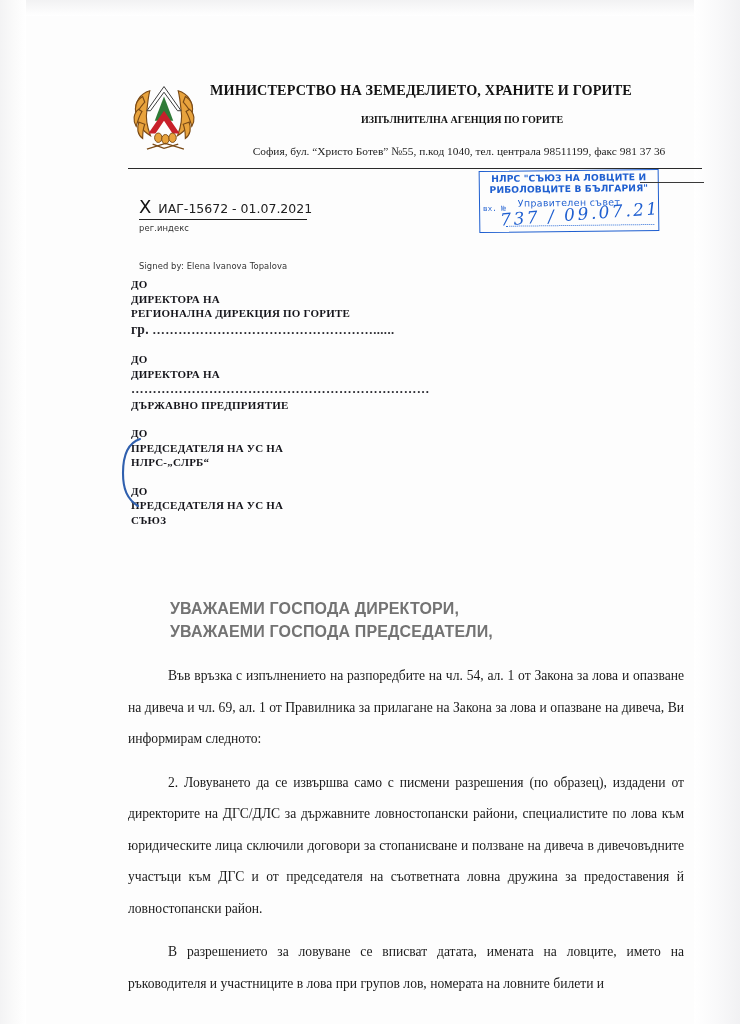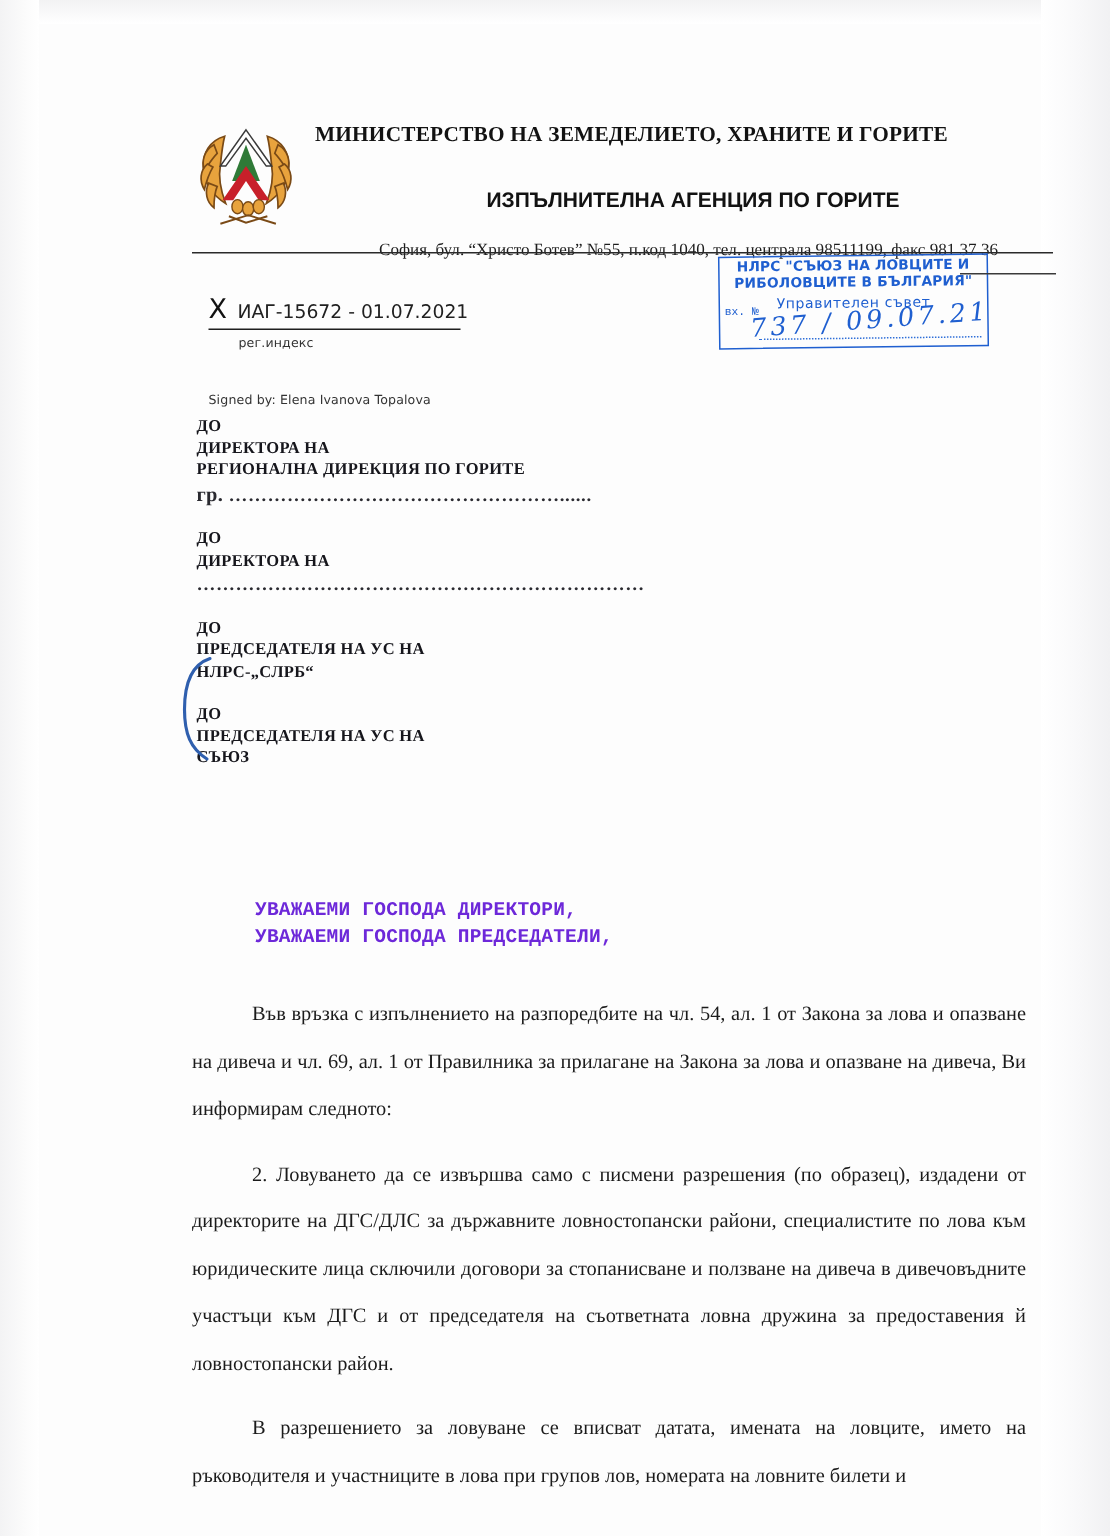--- a/index.html
+++ b/index.html
@@ -67,26 +67,26 @@
   .ministry-line {
     font-family: "Liberation Serif", "DejaVu Serif", serif;
     font-weight: bold;
     font-size: 14.2px;
     letter-spacing: .15px;
     color: #121212;
     margin-top: 10px;
     white-space: nowrap;
   }
   .agency-line {
-    font-family: Liberation Sans, sans-serif;
-    font-weight: bold;
-    font-size: 14px;
+    font-family: Liberation Serif, serif;
+    font-weight: bold;
+    font-size: 10px;
     color: #121212;
     text-align: center;
-    margin-top: 26px;
+    margin-top: 15px;
     padding-left: 12px;
   }
   .address-line {
     font-family: "Liberation Serif", "DejaVu Serif", serif;
     font-size: 11.4px;
     color: #1d1d1d;
     text-align: center;
     margin-top: 20px;
     padding-left: 6px;
     white-space: nowrap;
@@ -128,21 +128,20 @@
     height: 1.4px;
     background: #1f1f1f;
     margin-top: 1px;
   }
   .reg-caption {
     font-family: "DejaVu Sans", sans-serif;
     font-size: 8.4px;
     color: #333;
     margin-top: 3px;
     letter-spacing: .1px;
-    margin-left: 20px;
   }
   .signed-by {
     font-family: "DejaVu Sans", sans-serif;
     font-size: 8.4px;
     color: #333;
     margin-top: 28px;
     letter-spacing: .1px;
   }
 
   
@@ -257,25 +256,25 @@
   }
 
   
   #salutation {
     position: absolute;
     left: 170px;
     top: 598px;
     width: 420px;
   }
   .sal-line {
-    font-family: Liberation Mono, monospace;
-    font-weight: bold;
-    font-size: 13px;
+    font-family: Liberation Sans, sans-serif;
+    font-weight: bold;
+    font-size: 16px;
     line-height: 1.42;
-    color: #6d28d9;
+    color: #737373;
     letter-spacing: .15px;
     white-space: nowrap;
   }
 
   #body {
     position: absolute;
     left: 128px;
     top: 660px;
     width: 556px;
   }
@@ -374,20 +373,21 @@
       <div class="addr-line">ДО</div>
       <div class="addr-line">ДИРЕКТОРА  НА</div>
       <div class="addr-line">РЕГИОНАЛНА ДИРЕКЦИЯ ПО ГОРИТЕ</div>
       <div class="addr-dots"><span class="addr-dots-lead">гр.</span> <span>……………………………………………......</span></div>
     </div>
 
     <div class="addr-group">
       <div class="addr-line">ДО</div>
       <div class="addr-line">ДИРЕКТОРА НА</div>
       <div class="addr-dots">……………………………………………………………</div>
+      <div class="addr-line">ДЪРЖАВНО ПРЕДПРИЯТИЕ</div>
     </div>
 
     <div class="addr-group">
       <div class="addr-line">ДО</div>
       <div class="addr-line">ПРЕДСЕДАТЕЛЯ НА УС НА</div>
       <div class="addr-line">НЛРС-„СЛРБ“</div>
     </div>
 
     <div class="addr-group">
       <div class="addr-line">ДО</div>

